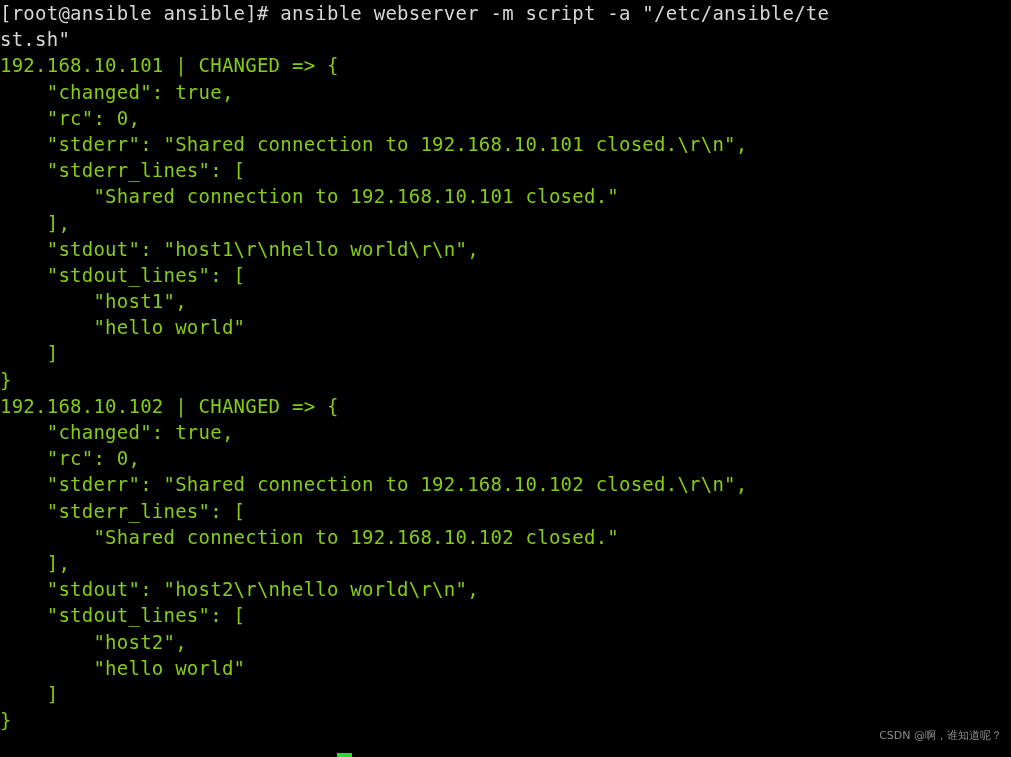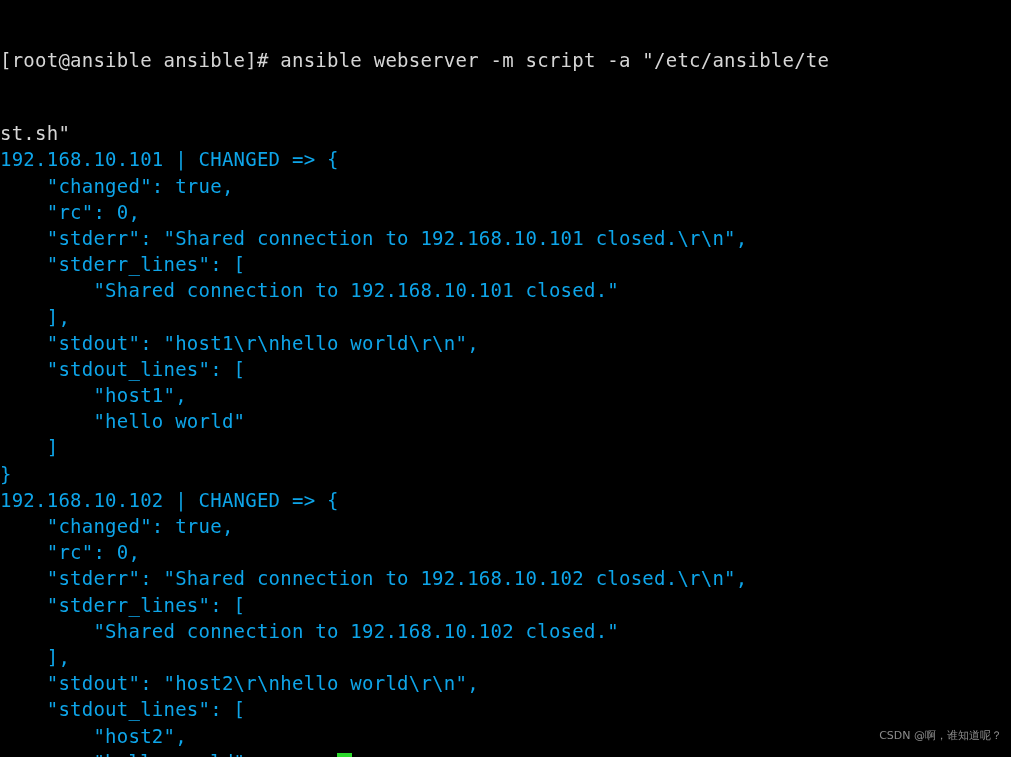--- a/index.html
+++ b/index.html
@@ -26,22 +26,22 @@
     top: 0px;
     width: 1011px;
   }
   .line {
     white-space: pre;
     height: 26.2px;
     font-size: 19px;
     line-height: 26.2px;
     letter-spacing: 0.24px;
   }
-  .c-prompt   { color: #d6d6d6; margin-top: 47px; }
-  .c-output   { color: #0ea5e9; }
+  .c-prompt   { color: #d6d6d6; }
+  .c-output   { color: #84cc16; }
 
   #watermark {
     position: absolute;
     right: 9px;
     top: 726px;
     color: #8c8c8c;
     font-family: "DejaVu Sans", "Liberation Sans", sans-serif;
     font-size: 11px;
     line-height: 20px;
     white-space: pre;

